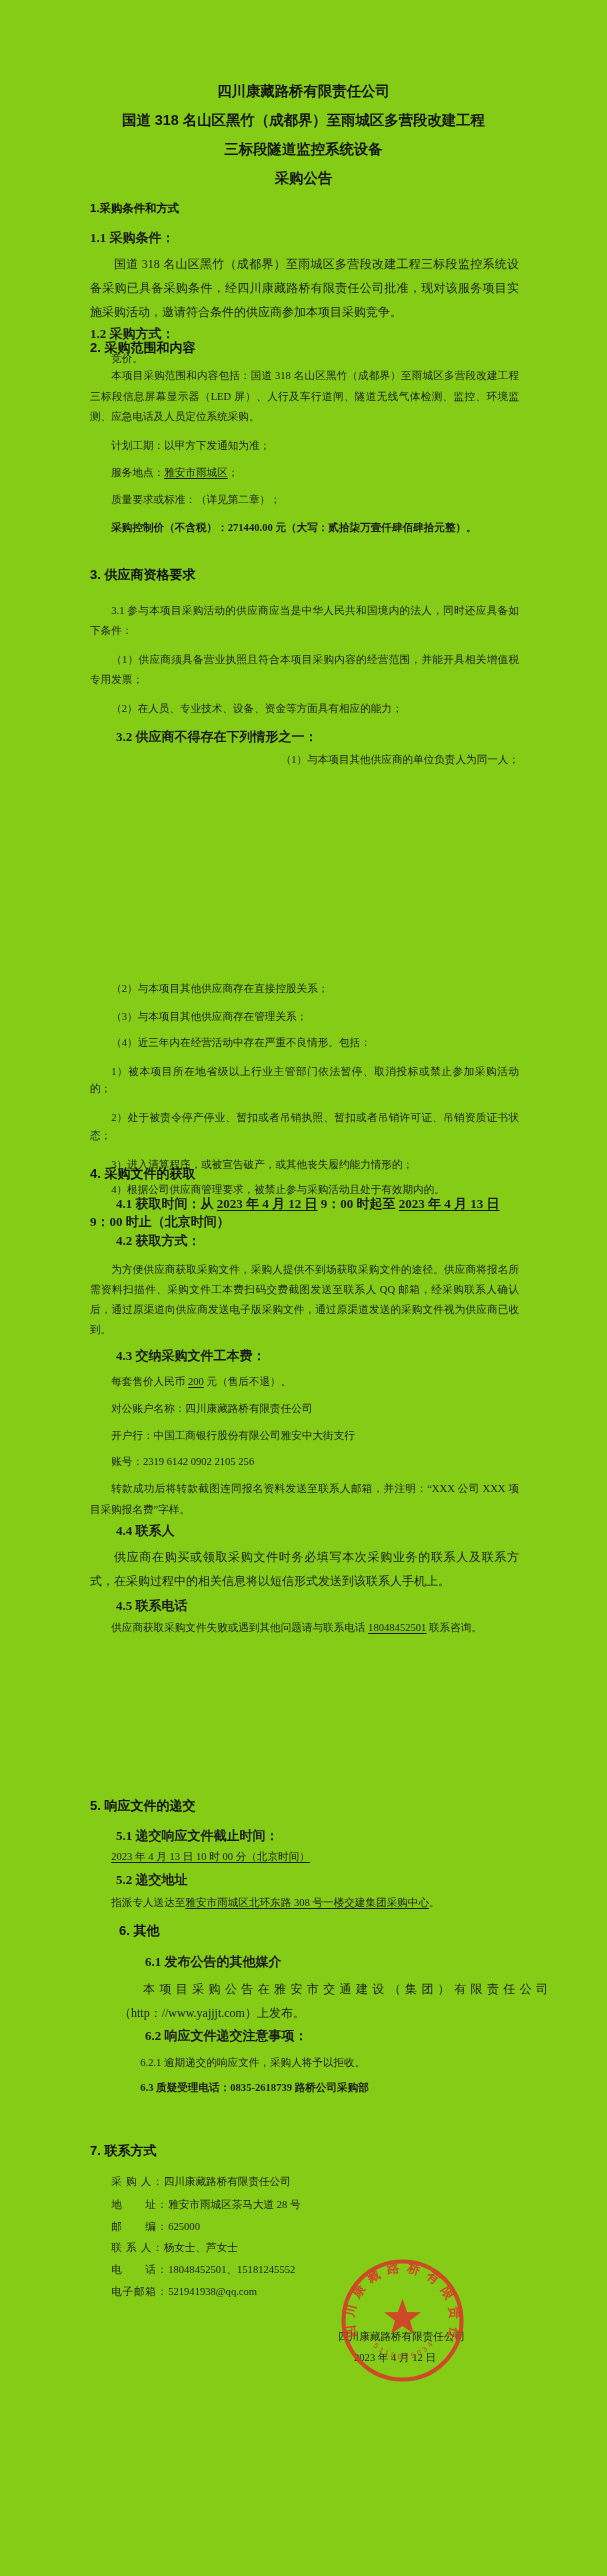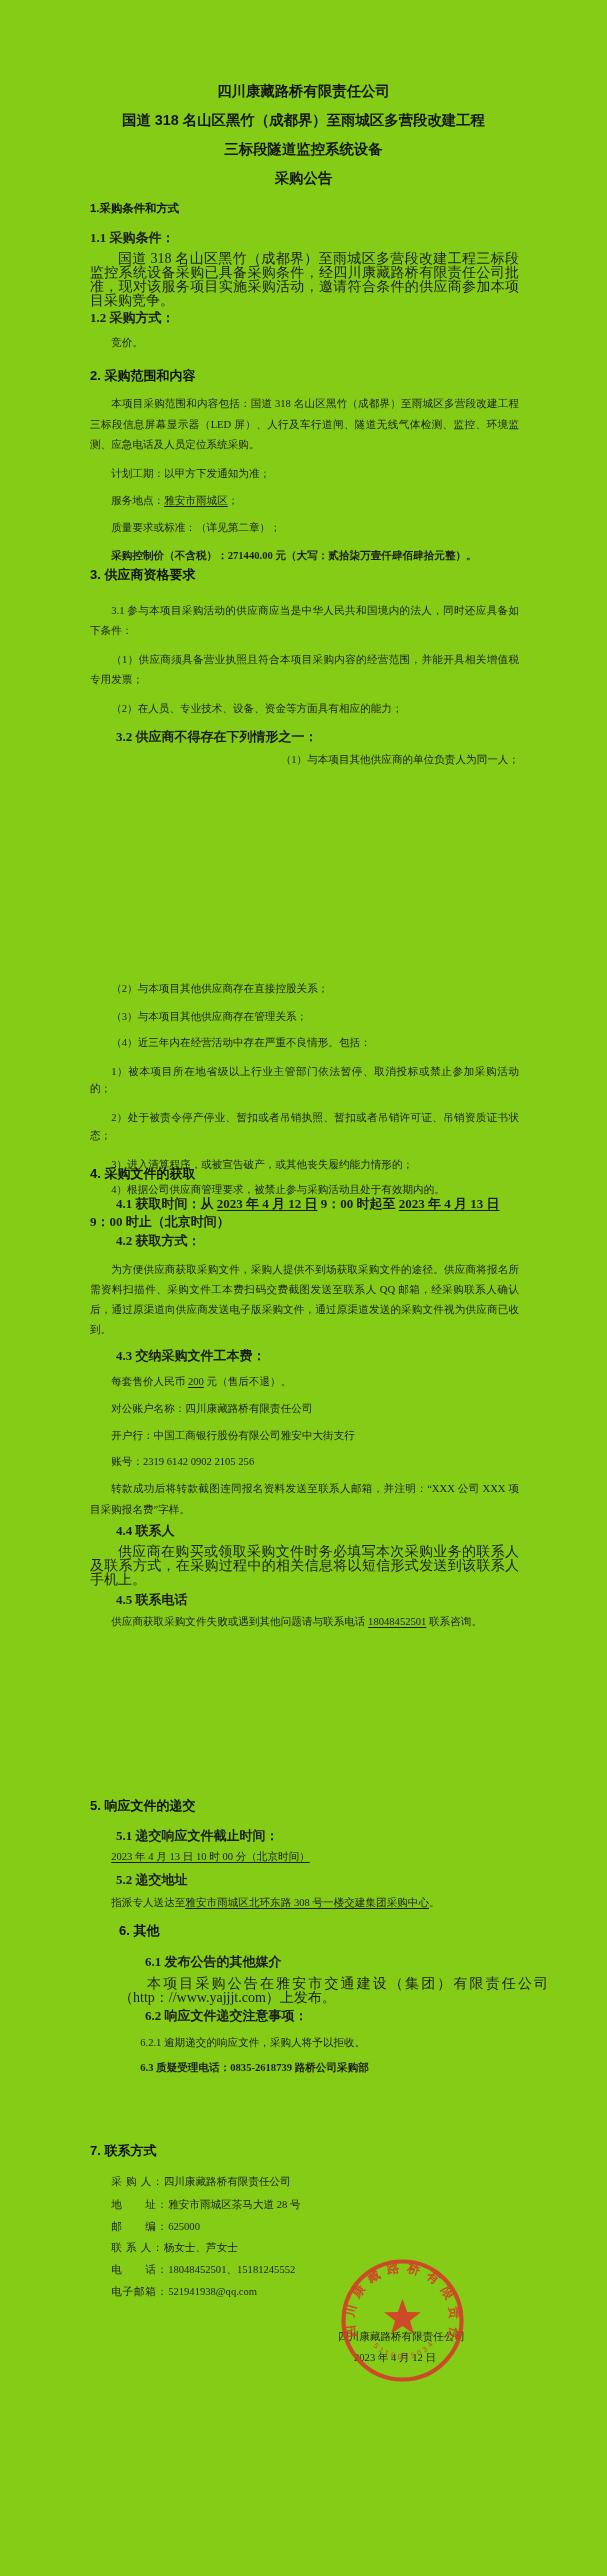--- a/index.html
+++ b/index.html
@@ -14,21 +14,21 @@
   }
   .sec{position:absolute;left:90px;width:429px;}
   .title-block{position:absolute;left:0;width:607px;text-align:center;
     font-family:"Liberation Sans","DejaVu Sans",sans-serif;
     font-weight:bold;font-size:14.4px;line-height:29px;color:#161616;}
   .h1{font-family:"Liberation Sans","DejaVu Sans",sans-serif;
     font-weight:bold;font-size:13px;line-height:18px;color:#111;}
   .h1-small{font-family:"Liberation Sans","DejaVu Sans",sans-serif;
     font-weight:bold;font-size:11.4px;line-height:16.7px;color:#111;}
   .sub{font-weight:600;font-size:13px;line-height:16.7px;text-indent:2em;}
-  .para{font-size:14px;line-height:14px;text-indent:2em;text-align:justify;}
+  .para{font-size:12px;line-height:24px;text-indent:2em;text-align:justify;}
   .para-26{font-size:10.6px;line-height:20px;text-indent:2em;text-align:justify;}
   .para-27{font-size:10.6px;line-height:20.5px;text-indent:2em;text-align:justify;}
   .para-23{font-size:10.6px;line-height:17.5px;text-indent:2em;text-align:justify;}
   .line{font-size:10.6px;line-height:16.7px;text-indent:2em;}
   .bold{font-weight:bold;}
   .u{text-decoration:underline;text-underline-offset:2.3px;}
   .contact-row{font-size:10.6px;line-height:16.7px;text-indent:2em;}
   .contact-label{letter-spacing:0.8px;}
   .signature{position:absolute;font-size:10.6px;color:#222;line-height:16.7px;white-space:nowrap;}
   .stamp-wrap{position:absolute;left:339px;top:2257px;width:127px;height:127px;opacity:.88;}
@@ -46,21 +46,21 @@
   </div>
 
   <div class="sec" style="top:200px;">
     <div class="h1-small">1.采购条件和方式</div>
     <div class="sub" style="margin-top:13.7px;text-indent:0;">1.1 采购条件：</div>
     <div class="para" style="margin-top:4.6px;">国道 318 名山区黑竹（成都界）至雨城区多营段改建工程三标段监控系统设备采购已具备采购条件，经四川康藏路桥有限责任公司批准，现对该服务项目实施采购活动，邀请符合条件的供应商参加本项目采购竞争。</div>
     <div class="sub" style="margin-top:2.3px;text-indent:0;">1.2 采购方式：</div>
     <div class="line" style="margin-top:8.3px;">竞价。</div>
   </div>
 
-  <div class="sec" style="top:367px;">
+  <div class="sec" style="top:339px;">
     <div class="h1">2. 采购范围和内容</div>
     <div class="para-27" style="margin-top:9px;">本项目采购范围和内容包括：国道 318 名山区黑竹（成都界）至雨城区多营段改建工程三标段信息屏幕显示器（LED 屏）、人行及车行道闸、隧道无线气体检测、监控、环境监测、应急电话及人员定位系统采购。</div>
     <div class="line" style="margin-top:10.6px;">计划工期：以甲方下发通知为准；</div>
     <div class="line" style="margin-top:10px;"><span>服务地点：</span><span class="u">雅安市雨城区</span><span>；</span></div>
     <div class="line" style="margin-top:10px;">质量要求或标准：（详见第二章）；</div>
     <div class="line bold" style="margin-top:11.4px;">采购控制价（不含税）：271440.00 元（大写：贰拾柒万壹仟肆佰肆拾元整）。</div>
   </div>
 
   <div class="sec" style="top:566px;">
     <div class="h1">3. 供应商资格要求</div>

